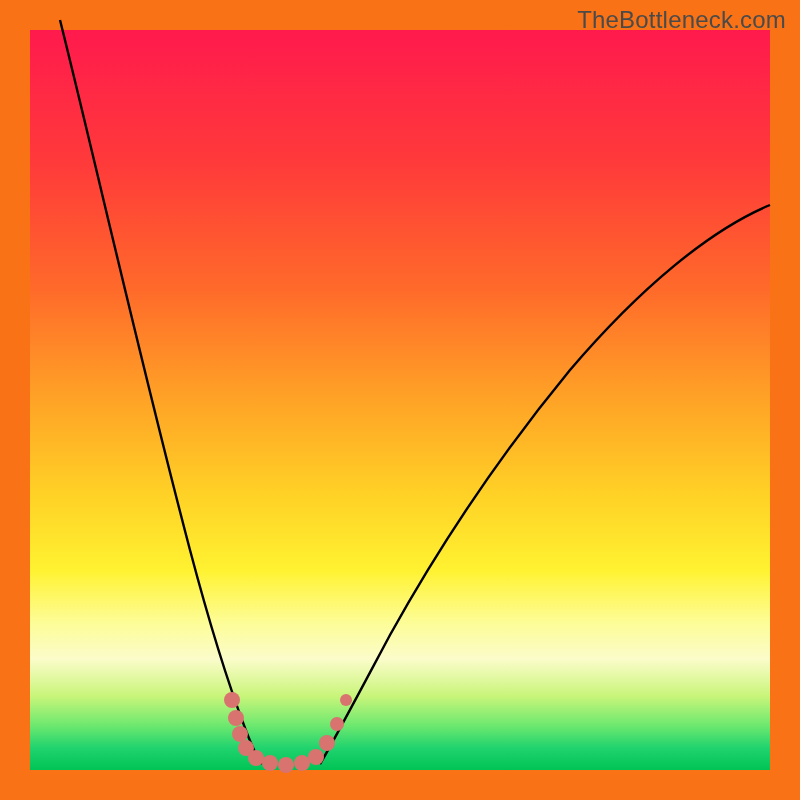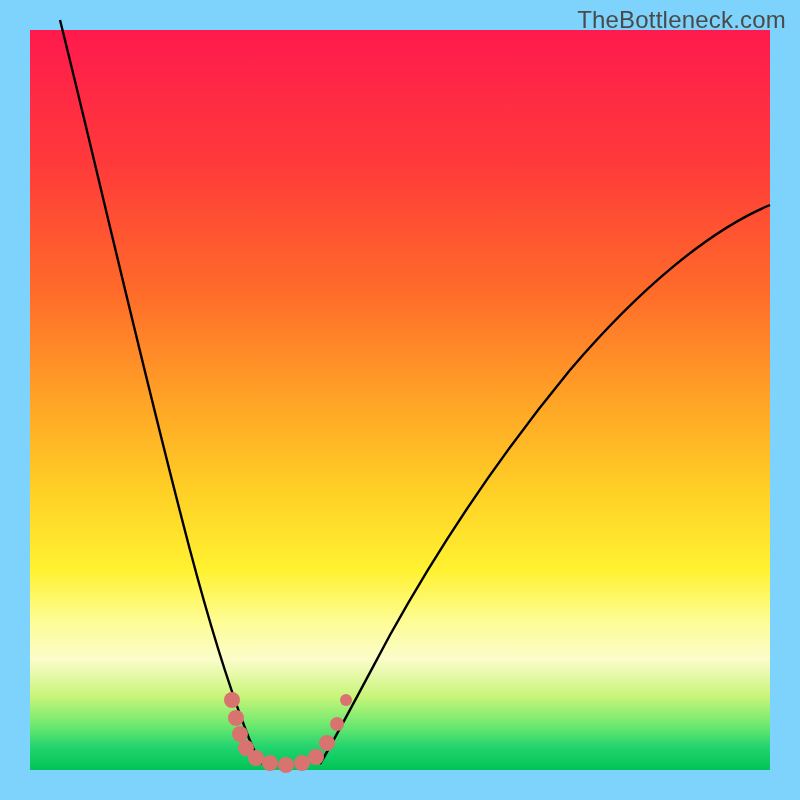--- a/index.html
+++ b/index.html
@@ -10,21 +10,21 @@
     overflow: hidden;
     background: #000;
     font-family: Arial, Helvetica, sans-serif;
   }
   .frame {
     position: absolute;
     left: 0;
     top: 0;
     width: 800px;
     height: 800px;
-    background: #7dd3fc;
+    background: #f97316;
   }
   .plot {
     position: absolute;
     left: 30px;
     top: 30px;
     width: 740px;
     height: 740px;
     
     background: linear-gradient(
       to bottom,

